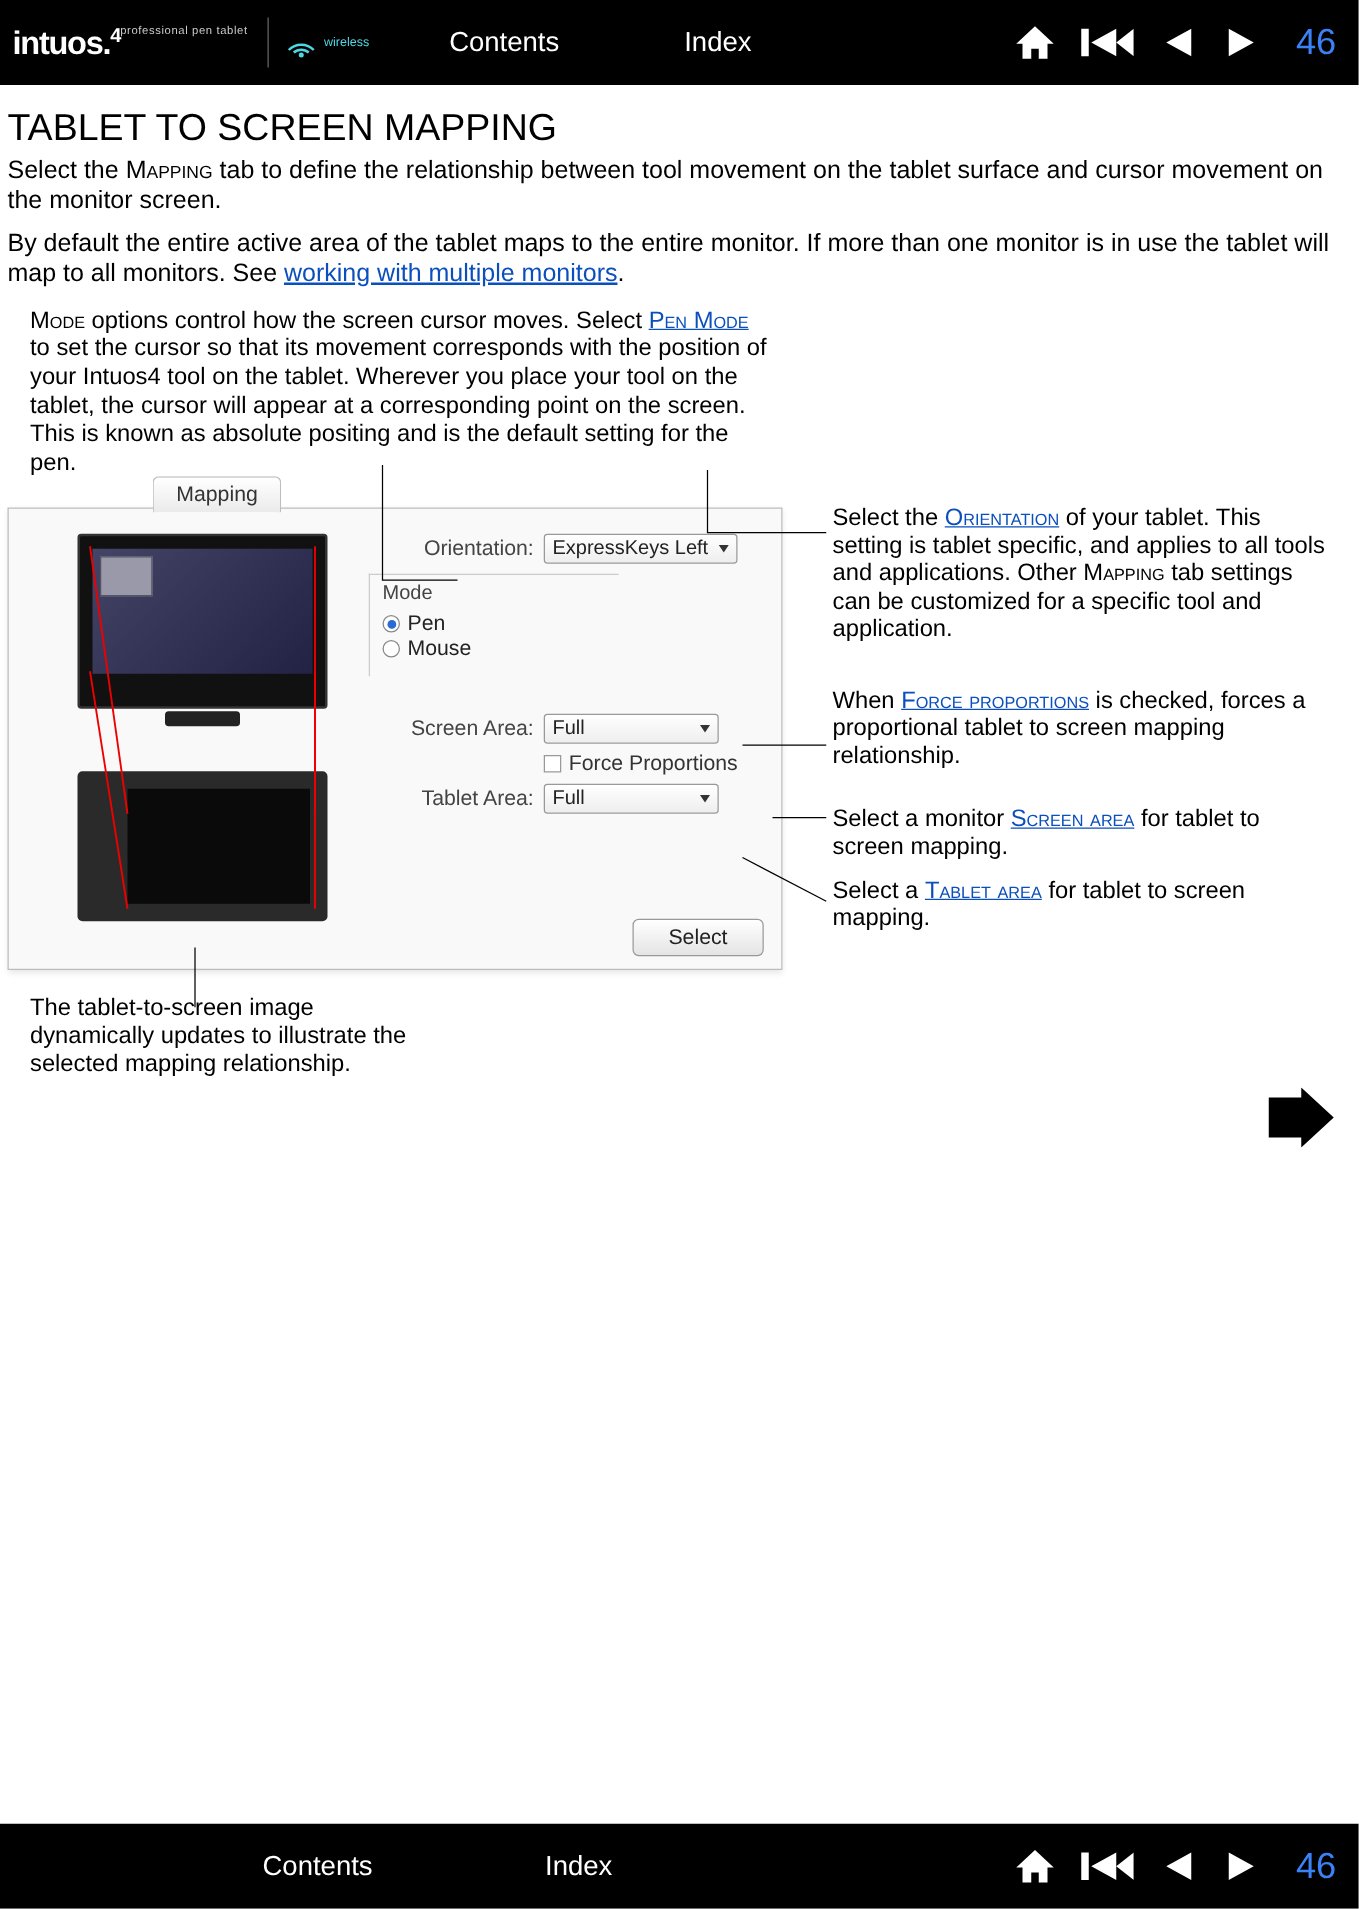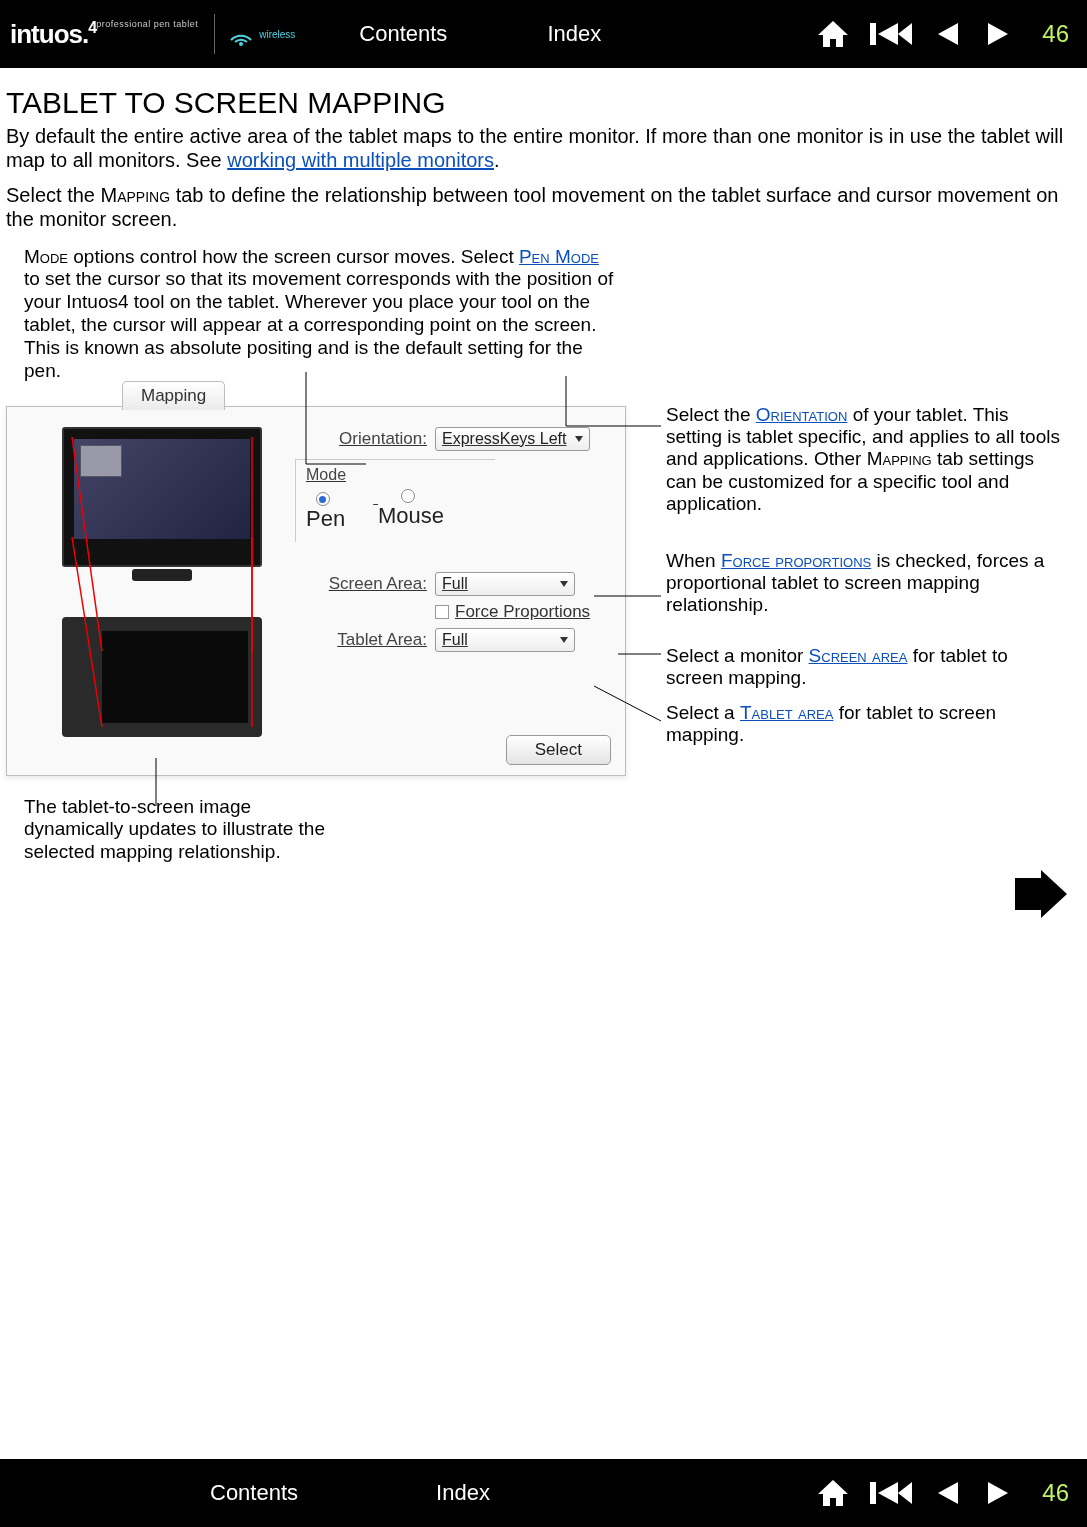--- a/index.html
+++ b/index.html
@@ -23,21 +23,21 @@
   .topbar { padding: 0 10px; }
   .botbar { padding: 0 10px; justify-content: flex-start; margin-top: 440px; }
   .logo-box { display: flex; flex-direction: row; align-items: flex-start; margin-right: 10px; }
   .logo-main { font-size: 26px; font-weight: bold; letter-spacing: -1px; font-family: Arial, sans-serif; }
   .logo-sub { font-size: 9px; letter-spacing: 0.5px; color:#ccc; }
   .wifi-block { display:flex; align-items:center; gap:4px; margin: 0 14px 0 6px; }
   .wifi-block .wifi-text { font-size:10px; color:#4fd6e3; }
   .divider-v { width:1px; height:40px; background:#666; margin:0 6px; }
   .navlink { color:#fff; font-size:22px; margin: 0 40px 0 50px; cursor:pointer; }
   .icon-group { display:flex; align-items:center; gap:18px; position:absolute; right:18px; }
-  .pagenum { color:#bef264; font-size:24px; margin-left:8px;}
+  .pagenum { color:#3b82f6; font-size:29px; margin-left:8px;}
   .content { padding: 18px 12px 0 6px; }
   h1 { font-size: 30px; font-weight: normal; letter-spacing: 0px; margin-bottom: 4px; }
   .para { font-size: 20px; line-height: 1.22; margin-bottom: 10px; }
   .smallpara { font-size: 19px; line-height: 1.2; }
   .smallcaps { font-variant: small-caps; }
   a.link { color: #0b4fbd; text-decoration: underline; }
   a.smallcaplink { color:#0b4fbd; text-decoration: underline; font-variant: small-caps; }
   .figure-wrap { position: relative; margin-top: 14px; height: 560px; }
   .note-top { position:absolute; left:18px; top:0; width:590px; }
   .screenshot-box {
@@ -70,36 +70,36 @@
     background:#2a2a2a; border-radius:4px;
   }
   .tablet-img::after {
     content:""; position:absolute; left:40px; top:14px; right:14px; bottom:14px;
     background:#0a0a0a;
   }
   .mapping-lines {
     position:absolute; left:55px; top:20px; width:200px; height:310px;
     pointer-events:none;
   }
-  .ctrl-area { position:absolute; left:300px; top:14px; right:14px; bottom:14px; font-size:17px; color:#333;text-decoration:underline; }
+  .ctrl-area { position:absolute; left:300px; top:14px; right:14px; bottom:14px; font-size:17px; color:#333; }
   .ctrl-row { display:flex; align-items:center; margin:6px 0; }
   .ctrl-label { width:120px; text-align:right; margin-right:8px; color:#444;}
   .dropdown {
     background: linear-gradient(#fff,#eee);
     border:1px solid #999; border-radius:3px;
     padding: 2px 22px 2px 6px; font-size:16px; position:relative;
     min-width:140px; color:#222;
   }
   .dropdown::after {
     content:""; position:absolute; right:6px; top:50%; transform:translateY(-50%);
     border-left:4px solid transparent; border-right:4px solid transparent; border-top:6px solid #333;
   }
   .mode-box { border-top:1px solid #ccc; border-left:1px solid #ccc; padding:6px 10px 10px; margin:8px 0 18px -12px; width:200px; }
   .mode-title { font-size:16px; color:#444; margin-bottom:4px;}
-  .radio { display:inline-flex; align-items:center; margin-right:28px; font-size:22px; color:#222;flex-direction:column;}
+  .radio { display:inline-flex; align-items:center; margin-right:28px; font-size:17px; color:#222;}
   .radio .dot{
     width:14px;height:14px;border-radius:50%;border:1px solid #888;margin-right:6px;
     display:inline-flex;align-items:center;justify-content:center;background:#fff;
   }
   .radio .dot.checked::after{content:"";width:7px;height:7px;border-radius:50%;background:#2a6bd4;}
   .checkbox {
     width:14px;height:14px;border:1px solid #999;background:#fff;display:inline-block;margin-right:6px;vertical-align:middle;
   }
   .default-btn {
     position:absolute; right:14px; bottom:10px;
@@ -154,25 +154,25 @@
         <path d="M6 4 L26 15 L6 26 Z" fill="#fff"></path>
       </svg>
     <span class="pagenum">46</span>
   </div>
 </div>
 
 <div class="content">
   <h1>TABLET TO SCREEN MAPPING</h1>
 
   <p class="para">
+    <span>Select the </span><span class="smallcaps">Mapping</span><span> tab to define the relationship between tool movement on the tablet surface and cursor movement on the monitor screen.</span>
+  </p>
+
+  <p class="para">
     <span>By default the entire active area of the tablet maps to the entire monitor.  If more than one monitor is in use the tablet will map to all monitors.  See </span><a class="link">working with multiple monitors</a><span>.</span>
-  </p>
-
-  <p class="para">
-    <span>Select the </span><span class="smallcaps">Mapping</span><span> tab to define the relationship between tool movement on the tablet surface and cursor movement on the monitor screen.</span>
   </p>
 
   <div class="figure-wrap">
 
     <div class="note-top smallpara">
       <span class="smallcaps">Mode</span><span> options control how the screen cursor moves.  Select </span><a class="smallcaplink">Pen Mode</a><span> to set the cursor so that its movement corresponds with the position of your Intuos4 tool on the tablet.  Wherever you place your tool on the tablet, the cursor will appear at a corresponding point on the screen.  This is known as absolute positing and is the default setting for the pen.</span>
     </div>
 
     <div class="screenshot-box">
       <div class="tab">Mapping</div>

